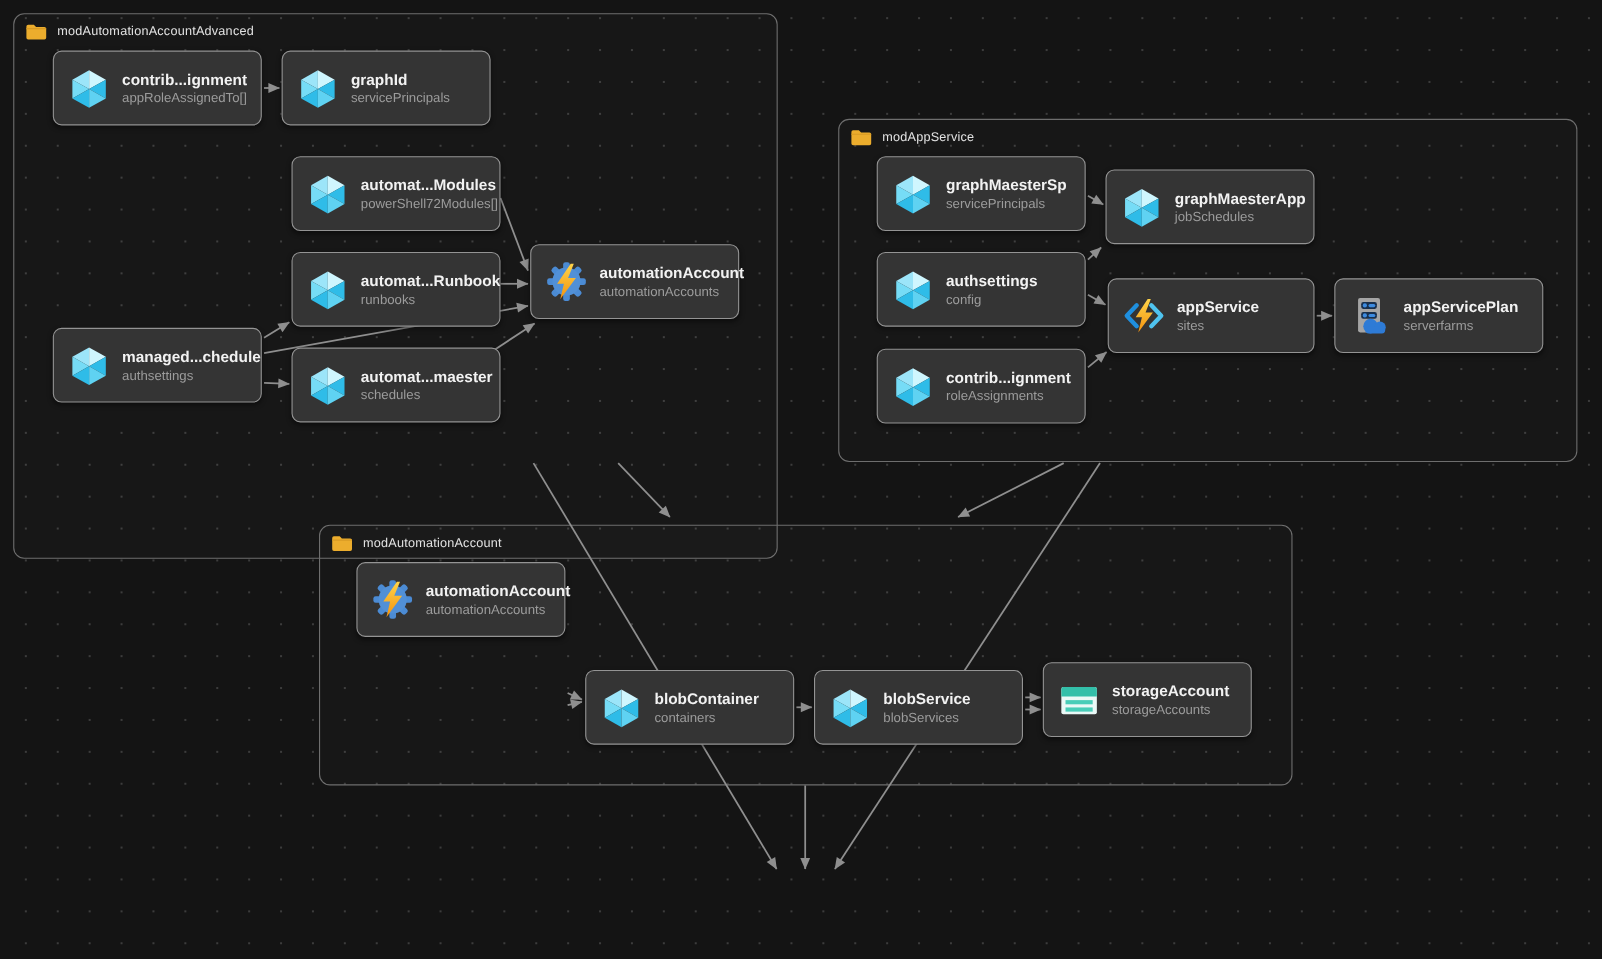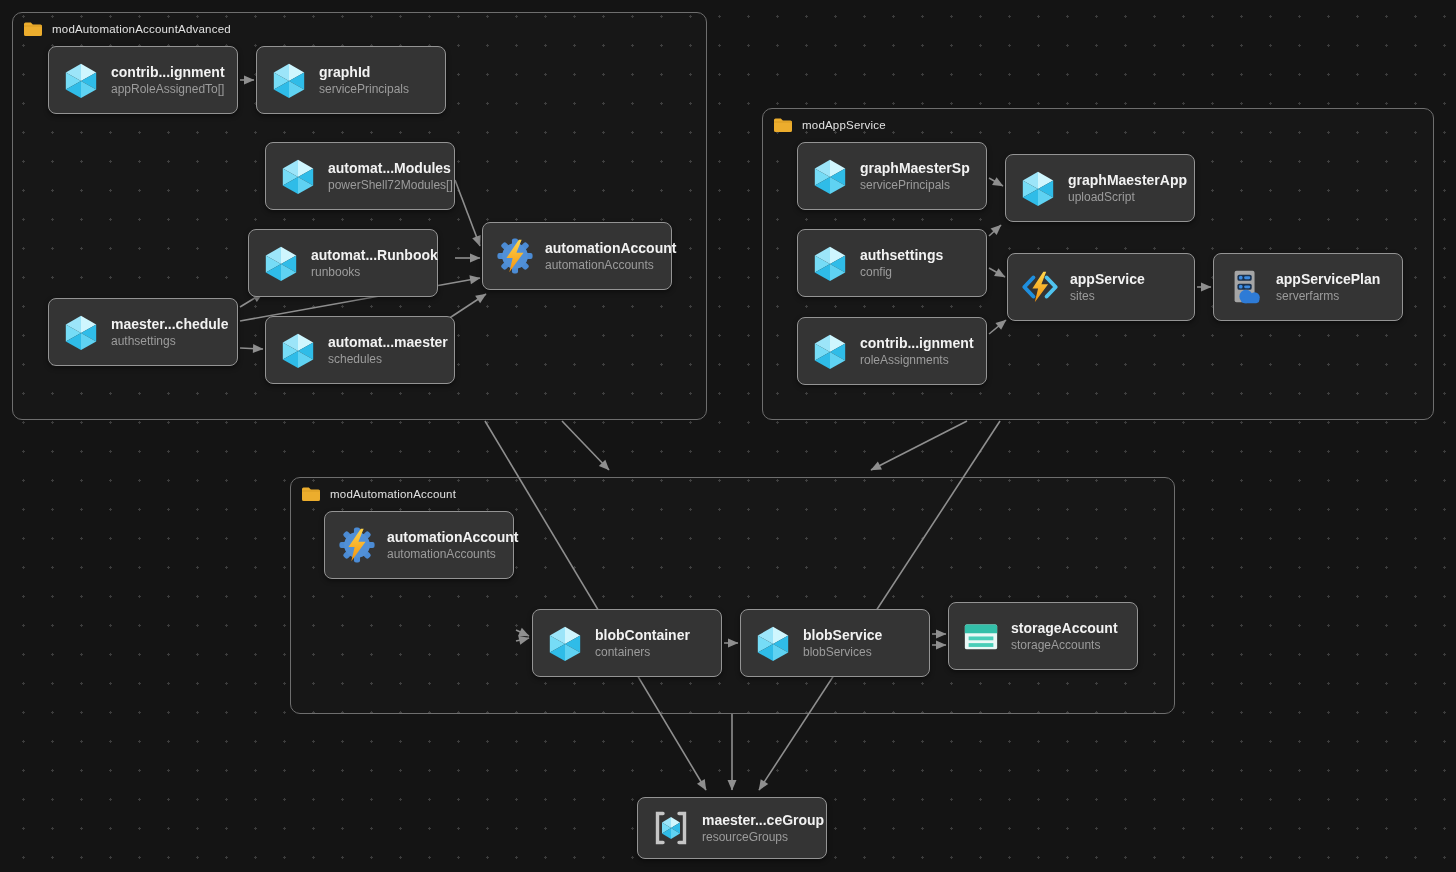--- a/index.html
+++ b/index.html
@@ -107,21 +107,21 @@
       <polygon points="29,25.5 20,20 20,31" fill="#5FD2F2"></polygon>
     </symbol>
     <symbol id="icon-folder" viewBox="0 0 20 16">
       <path d="M1,3 a1.6,1.6 0 0 1 1.6,-1.6 h5.2 l2,2.1 h7.6 a1.6,1.6 0 0 1 1.6,1.6 v8.3 a1.6,1.6 0 0 1 -1.6,1.6 h-14.8 a1.6,1.6 0 0 1 -1.6,-1.6 z" fill="#ECAD2D"></path>
       <path d="M1,5.5 h18 v-1 h-18 z" fill="#D89B24"></path>
     </symbol>
   </defs>
 </svg>
 
 <div class="layer">
-  <div class="group" style="left:12px;top:12px;width:695px;height:408px">
+  <div class="group" style="left:12px;top:12px;width:695px;height:496px">
     <div class="gheader">
       <svg class="gfolder">
           <use href="#icon-folder"></use>
         </svg>
       <span class="glabel">modAutomationAccountAdvanced</span>
     </div>
   </div>
   <div class="group" style="left:762px;top:108px;width:672px;height:312px">
     <div class="gheader">
       <svg class="gfolder">
@@ -195,21 +195,21 @@
   <div class="node" style="left:265px;top:142px">
     <svg class="nicon">
         <use href="#icon-cube"></use>
       </svg>
     <div class="ntxt">
         <div class="ntitle">automat...Modules</div>
     <div class="nsub">powerShell72Modules[]</div>
       </div>
   </div>
 
-  <div class="node" style="left:248px;top:229px">
+  <div class="node" style="left:265px;top:229px">
     <svg class="nicon">
         <use href="#icon-cube"></use>
       </svg>
     <div class="ntxt">
         <div class="ntitle">automat...Runbook</div>
     <div class="nsub">runbooks</div>
       </div>
   </div>
 
   <div class="node" style="left:482px;top:222px">
@@ -220,21 +220,21 @@
         <div class="ntitle">automationAccount</div>
     <div class="nsub">automationAccounts</div>
       </div>
   </div>
 
   <div class="node" style="left:48px;top:298px">
     <svg class="nicon">
         <use href="#icon-cube"></use>
       </svg>
     <div class="ntxt">
-        <div class="ntitle">maester...chedule</div>
+        <div class="ntitle">managed...chedule</div>
     <div class="nsub">authsettings</div>
       </div>
   </div>
 
   <div class="node" style="left:265px;top:316px">
     <svg class="nicon">
         <use href="#icon-cube"></use>
       </svg>
     <div class="ntxt">
         <div class="ntitle">automat...maester</div>
@@ -251,21 +251,21 @@
     <div class="nsub">servicePrincipals</div>
       </div>
   </div>
 
   <div class="node" style="left:1005px;top:154px">
     <svg class="nicon">
         <use href="#icon-cube"></use>
       </svg>
     <div class="ntxt">
         <div class="ntitle">graphMaesterApp</div>
-    <div class="nsub">uploadScript</div>
+    <div class="nsub">jobSchedules</div>
       </div>
   </div>
 
   <div class="node" style="left:797px;top:229px">
     <svg class="nicon">
         <use href="#icon-cube"></use>
       </svg>
     <div class="ntxt">
         <div class="ntitle">authsettings</div>
     <div class="nsub">config</div>
@@ -336,23 +336,14 @@
   <div class="node" style="left:948px;top:602px">
     <svg class="nicon">
         <use href="#icon-storage"></use>
       </svg>
     <div class="ntxt">
         <div class="ntitle">storageAccount</div>
     <div class="nsub">storageAccounts</div>
       </div>
   </div>
 
-  <div class="node short" style="left:637px;top:797px">
-    <svg class="nicon" style="width:40px;height:40px">
-        <use href="#icon-rg"></use>
-      </svg>
-    <div class="ntxt">
-        <div class="ntitle">maester...ceGroup</div>
-    <div class="nsub">resourceGroups</div>
-      </div>
-  </div>
 
 </div>
 
 </body></html>

